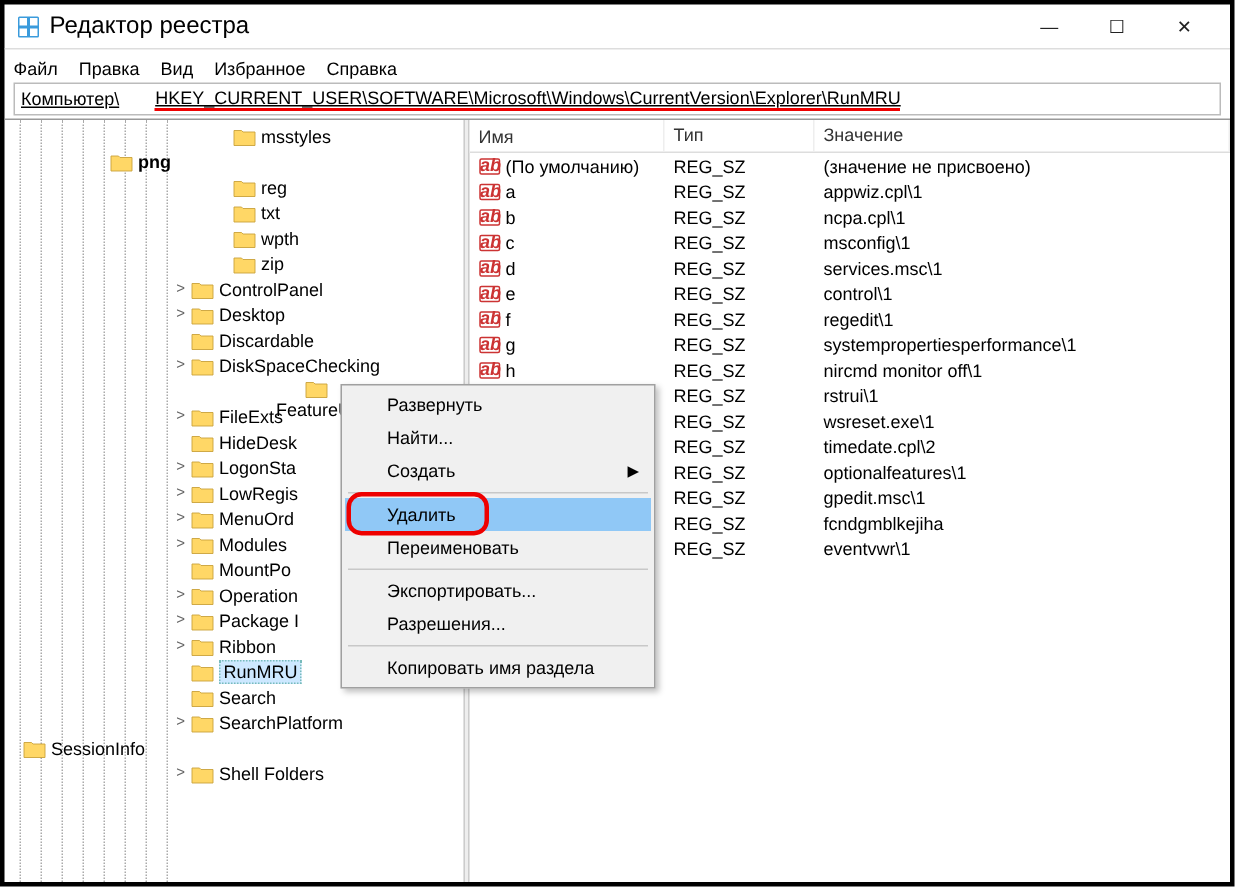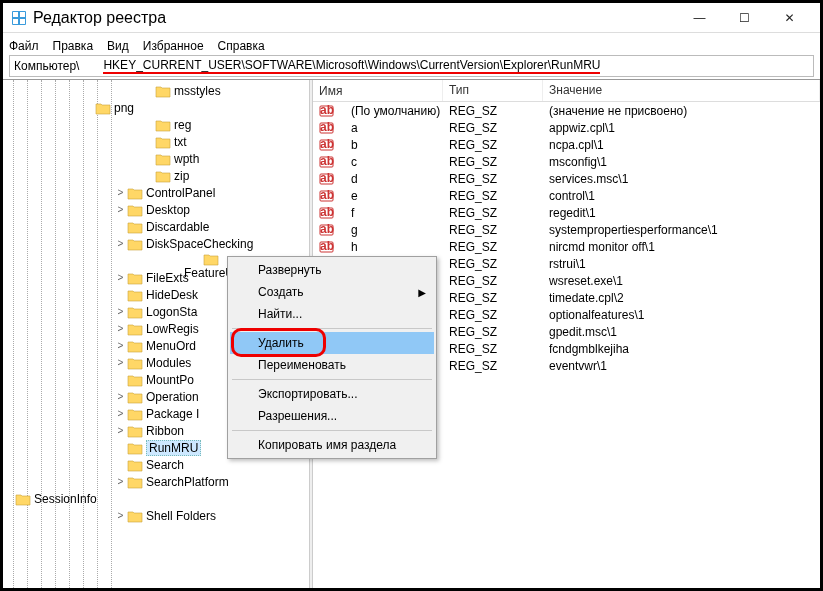--- a/index.html
+++ b/index.html
@@ -4,39 +4,39 @@
 <style>
 * { box-sizing: border-box; margin: 0; padding: 0; font-family: "Segoe UI", Tahoma, sans-serif; font-size: 12px; }
 body { background: #fff; width: 823px; height: 591px; overflow: hidden; position: relative; border: 3px solid #000; }
 .titlebar { height: 30px; display: flex; align-items: center; padding: 0 8px; border-bottom: 1px solid #ddd; }
 .titlebar .app-icon { width: 16px; height: 16px; margin-right: 6px; }
 .titlebar .title { flex: 1; font-size: 16px; }
 .win-btns { display: flex; gap: 0; }
 .win-btn { width: 45px; height: 29px; display: flex; align-items: center; justify-content: center; color: #222; }
 .menubar { height: 20px; display: flex; align-items: flex-end; padding: 0 6px; gap: 14px; font-size: 12px; }
 .menubar span { }
-.addressbar { height: 22px; border: 1px solid #bbb; margin: 2px 6px 0 6px; display: flex; align-items: center; padding: 0 4px; font-size: 12px; background: #fff; }
+.addressbar { height: 22px; border: 1px solid #bbb; margin: 2px 6px 0 6px; display: flex; align-items: center; padding: 0 4px; font-size: 12px; background: #fff; text-decoration: underline; }
 .addressbar .underline { border-bottom: 2px solid #e00; padding-bottom: 0; margin-left: 24px; }
 .content { display: flex; height: calc(100% - 30px - 20px - 26px); border-top: 1px solid #999; margin-top: 2px; }
 .tree { width: 306px; overflow: hidden; position: relative; padding-top: 2px; }
 .tree-rows { position: relative; }
 .tree-row { height: 17px; display: flex; align-items: center; white-space: nowrap; font-size: 12px; }
 .tree-row .expander { width: 11px; text-align: center; color: #666; font-size: 10px; margin-right: 1px; }
 .tree-row .folder { width: 16px; height: 14px; margin-right: 3px; }
 .tree-row.selected .lbl { background: #cde8ff; border: 1px dotted #7bb; padding: 0 2px; }
 .tree-lines { position: absolute; left: 0; top: 0; bottom: 0; width: 100%; pointer-events: none; }
 .vline { position: absolute; top: 0; bottom: 0; width: 0; border-left: 1px dotted #aaa; }
 .splitter { width: 4px; background: #eee; border-left: 1px solid #ccc; border-right: 1px solid #ccc; cursor: col-resize; }
 .list { flex: 1; overflow: hidden; }
 .list-header { height: 22px; display: flex; border-bottom: 1px solid #ddd; background: #fff; }
 .list-header .col { padding: 3px 6px; border-right: 1px solid #eee; font-size: 12px; color: #333; }
 .list-body { }
 .list-row { height: 17px; display: flex; align-items: center; font-size: 12px; }
 .list-row .cell { padding: 0 6px; overflow: hidden; white-space: nowrap; }
-.val-icon { width: 16px; height: 14px; margin-right: 16px; flex-shrink: 0; }
+.val-icon { width: 16px; height: 14px; margin-right: 2px; flex-shrink: 0; font-style: italic; }
 .col-name { width: 130px; display: flex; align-items: center; }
 .col-type { width: 100px; }
 .col-data { flex: 1; }
 .context-menu { position: absolute; left: 224px; top: 253px; width: 210px; background: #f0f0f0; border: 1px solid #a0a0a0; box-shadow: 2px 2px 4px rgba(0,0,0,.25); padding: 2px; z-index: 10; }
 .context-menu .item { height: 22px; display: flex; align-items: center; padding: 0 22px 0 28px; font-size: 12px; position: relative; }
 .context-menu .item.hi { background: #90c8f6; }
 .context-menu .sep { height: 1px; background: #c8c8c8; margin: 3px 2px; }
 .context-menu .item .arrow { position: absolute; right: 8px; font-size: 10px; }
 .redbox { position: absolute; border: 3px solid #e00; border-radius: 10px; pointer-events: none; z-index: 20; }
 .folder svg, .val-icon svg, .app-icon svg { display: block; }
@@ -90,21 +90,21 @@
     <div class="tree-rows" id="tree-rows">
         <div class="tree-row" style="padding-left: 140px;">
           <span class="expander"></span>
           <span class="folder">
             <svg width="16" height="14">
               <path d="M1 3 h5 l1 1 h8 v9 h-14 z" fill="#ffd766" stroke="#caa23a" stroke-width="0.6"></path>
             </svg>
           </span>
           <span class="lbl">msstyles</span>
         </div>
-        <div class="tree-row" style="padding-left: 80px;">
+        <div class="tree-row" style="padding-left: 58px; font-weight: bold;">
           <span class="expander"></span>
           <span class="folder">
             <svg width="16" height="14">
               <path d="M1 3 h5 l1 1 h8 v9 h-14 z" fill="#ffd766" stroke="#caa23a" stroke-width="0.6"></path>
             </svg>
           </span>
           <span class="lbl">png</span>
         </div>
         <div class="tree-row" style="padding-left: 140px;">
           <span class="expander"></span>
@@ -542,25 +542,25 @@
         </div>
       </div>
   </div>
 </div>
 
 <div class="context-menu">
   <div class="item">
       <span>Развернуть</span>
     </div>
   <div class="item">
+      <span>Найти...</span>
+    </div>
+  <div class="item">
       <span>Создать</span>
       <span class="arrow">▶</span>
-    </div>
-  <div class="item">
-      <span>Найти...</span>
     </div>
   <div class="sep"></div>
   <div class="item hi">
       <span>Удалить</span>
     </div>
   <div class="item">
       <span>Переименовать</span>
     </div>
   <div class="sep"></div>
   <div class="item">

